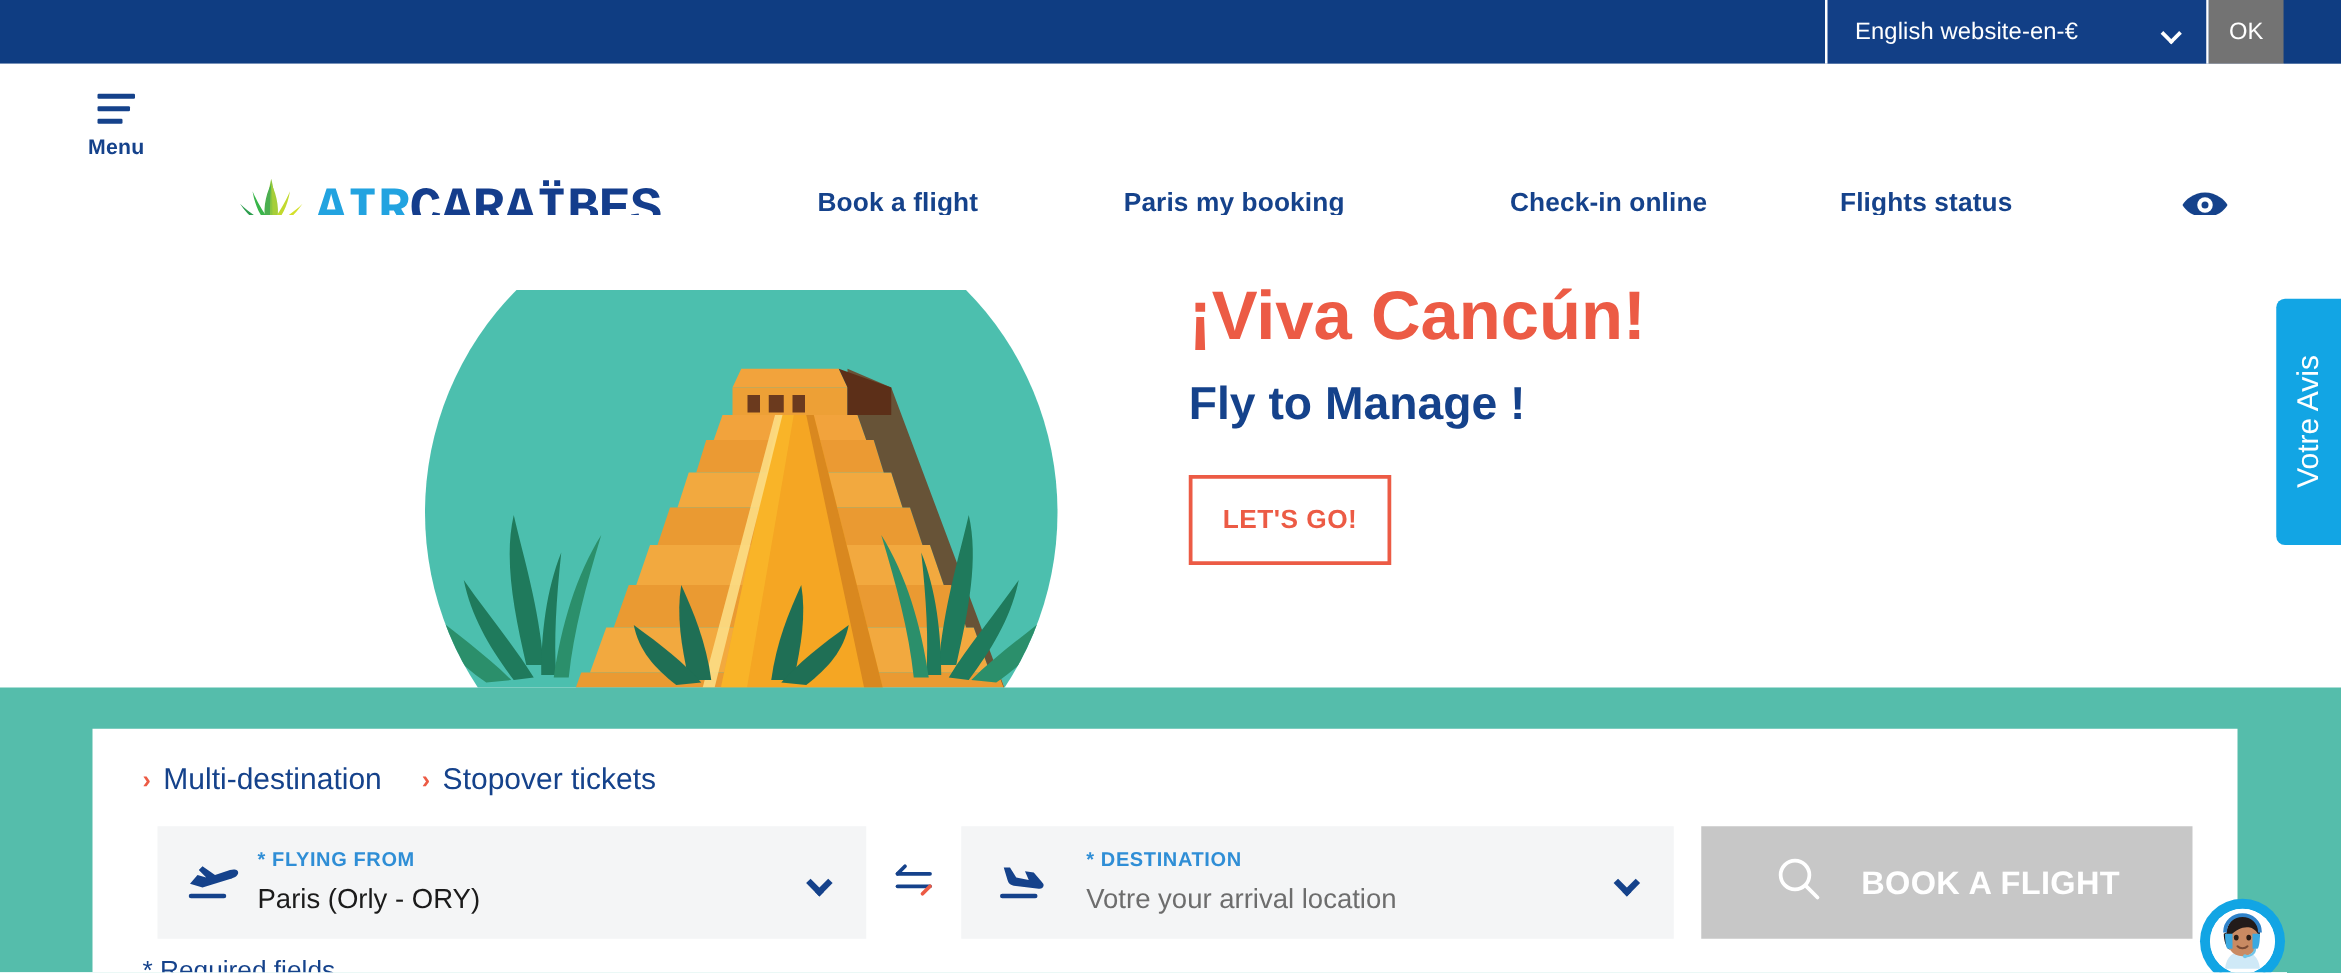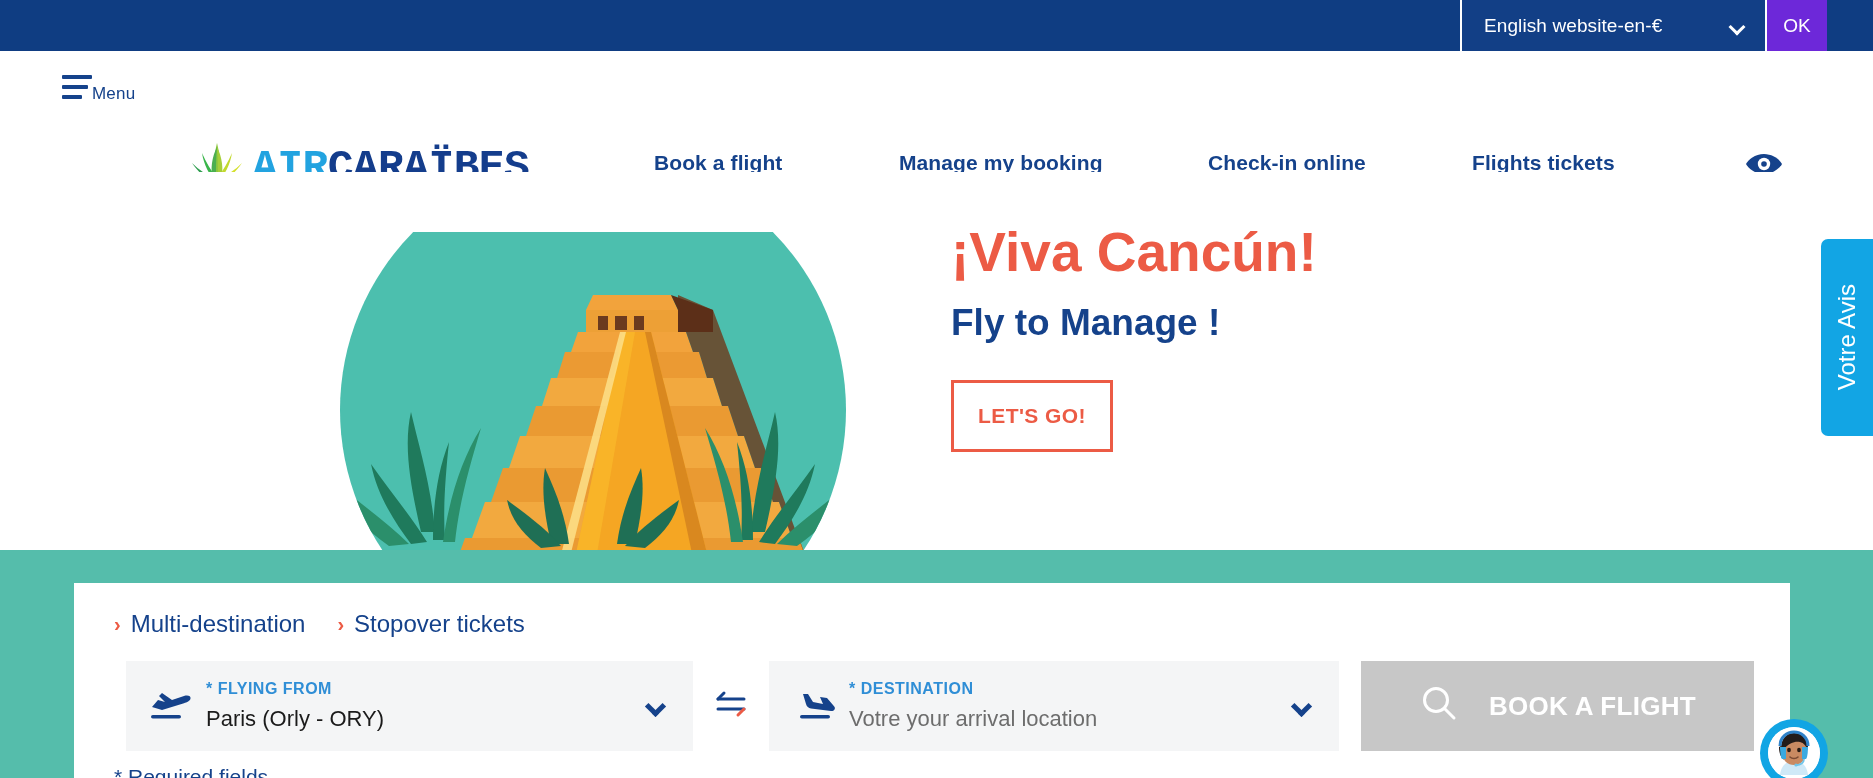--- a/index.html
+++ b/index.html
@@ -36,34 +36,35 @@
   }
   .chev::before{
     content:""; position:absolute; left:0; top:0;
     width:9px; height:9px; border-right:3px solid #fff; border-bottom:3px solid #fff;
     transform: rotate(45deg);
   }
   .ok-btn {
     width: 60px; height: 51px;
     display: flex; align-items: center; justify-content: center;
     color: #ffffff; font-size: 19px;
-    background: #6d28d9;
+    background: #737373;
     cursor: pointer;
   }
   .topbar-right-pad { width: 46px; height: 51px; background:#0f3d82; }
 
   
   .header {
     position: absolute; top: 51px; left: 0; width: 1873px; height: 121px;
     background: #ffffff;
   }
   .menu-btn {
     position: absolute; left: 62px; top: 24px;
-    width: 62px; display: flex; flex-direction: row; align-items: flex-start;
+    width: 62px; display: flex; flex-direction: column; align-items: center;
     cursor: pointer;
+    font-weight: bold;
   }
   .burger { width: 30px; display:flex; flex-direction:column; gap:6px; align-items:flex-start; }
   .burger i { display:block; height: 4px; background:#15428b; border-radius:1px; }
   .burger i:nth-child(1){ width:30px; }
   .burger i:nth-child(2){ width:26px; }
   .burger i:nth-child(3){ width:20px; }
   .menu-label { margin-top: 9px; color:#15428b; font-size:17px; letter-spacing:.2px; }
 
   .logo { position:absolute; left: 186px; top: 88px; display:flex; align-items:center; gap:0px; }
   .logo-mark { width: 62px; height: 56px; position: relative; margin-right: 4px; }
@@ -118,21 +119,21 @@
   .flink .arr { color:#ec5b45; font-size:20px; font-weight:700; line-height:1; }
   .flink .txt { color:#15428b; font-size:24px; }
 
   .form-row { position:absolute; left:52px; top:78px; display:flex; align-items:flex-start; }
 
   .field {
     background:#f4f5f6; height:90px; position:relative;
     display:flex; align-items:center; padding-left:22px; cursor:pointer;
   }
   .field.from { width: 567px; }
-  .field.to { width: 570px; }
+  .field.to { width: 570px; gap: 20px; }
   .field-icon { width:46px; height:34px; flex:0 0 auto; margin-right:12px; }
   .field-body { display:flex; flex-direction:column; justify-content:center; }
   .field-label { color:#2f8ed6; font-size:16px; font-weight:700; letter-spacing:.5px; }
   .field-value { color:#1b1b1b; font-size:22px; margin-top:8px; }
   .field-value.placeholder { color:#6d6d6d; }
   .field-chev { position:absolute; right:30px; top:50%; margin-top:-7px; }
   .field-chev i {
     display:block; width:15px; height:15px;
     border-right:5px solid #15428b; border-bottom:5px solid #15428b;
     transform: rotate(45deg);
@@ -200,23 +201,23 @@
           <path d="M56 24 C50 33 42 40 33 43 L32 40 C41 36 49 31 56 24 Z" fill="#d4e02b"></path>
           <path d="M3 40 C12 49 22 52 31 51 C40 52 50 49 59 40 C48 46 38 47 31 47 C24 47 14 46 3 40 Z" fill="#f5a623"></path>
           <path d="M3 40 C12 47 20 49 29 48 L29 45 C19 45 11 43 3 40 Z" fill="#1a9fd9"></path>
         </svg>
       </span>
       <span class="logo-text"><span class="logo-air">AIR</span><span class="logo-caraibes">CARAÏBES</span></span>
     </div>
 
     <div class="mainnav">
       <div class="nav-item" style="left:654px">Book a flight</div>
-      <div class="nav-item" style="left:899px">Manage my booking</div>
+      <div class="nav-item" style="left:899px">Paris my booking</div>
       <div class="nav-item" style="left:1208px">Check-in online</div>
-      <div class="nav-item" style="left:1472px">Flights tickets</div>
+      <div class="nav-item" style="left:1472px">Flights status</div>
     </div>
 
     <div class="eye-btn">
       <svg width="38" height="26" viewBox="0 0 38 26" xmlns="http://www.w3.org/2000/svg">
         <path d="M19 3 C28 3 35 9 37 13 C35 17 28 23 19 23 C10 23 3 17 1 13 C3 9 10 3 19 3 Z" fill="#15428b"></path>
         <circle cx="19" cy="13" r="6.2" fill="#ffffff"></circle>
         <circle cx="19" cy="13" r="2.8" fill="#15428b"></circle>
       </svg>
     </div>
   </div>

